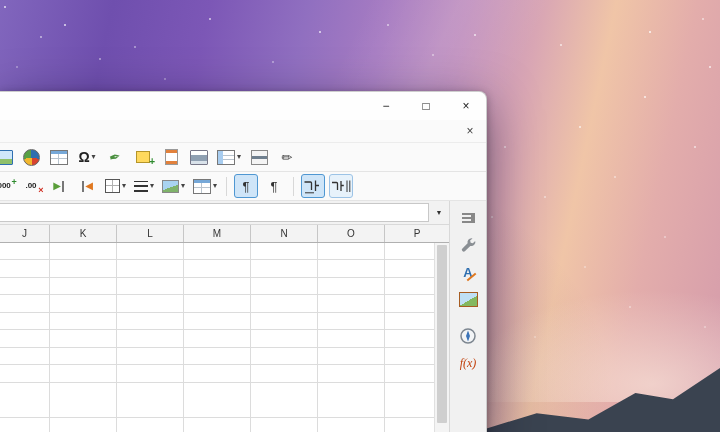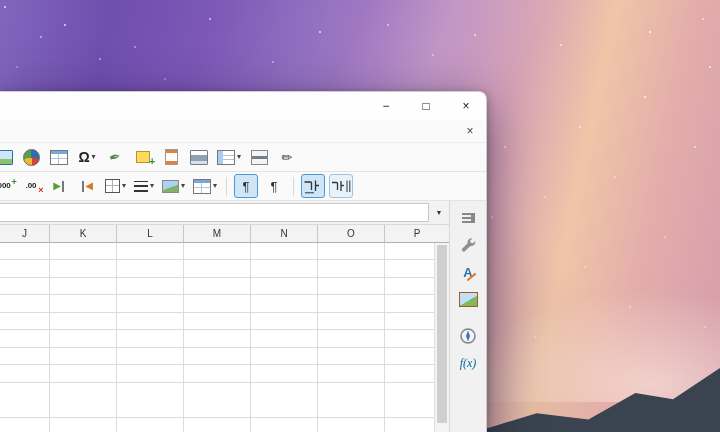--- a/index.html
+++ b/index.html
@@ -144,21 +144,21 @@
     display:flex;align-items:center;justify-content:center;}
   .sbtn.gap{margin-top:10px;}
   .ic-sbset{width:13px;height:10px;border-right:4px solid #888;box-sizing:border-box;
     background:linear-gradient(to bottom,#888 0 2px, rgba(0,0,0,0) 2px 4px, #888 4px 6px, rgba(0,0,0,0) 6px 8px, #888 8px 10px);}
   .styles-a{position:relative;font-weight:bold;font-size:13px;color:#2f6fb0;line-height:1;}
   .styles-a::after{content:"";position:absolute;width:11px;height:2px;background:#e07820;
     transform:rotate(-40deg);right:-4px;bottom:1px;}
   .ic-gallery{width:17px;height:13px;border:1px solid #a65c21;
     background:linear-gradient(150deg,#bfe0f5 0 55%, #84b860 55%);}
   .fx{font-family:"Liberation Serif","DejaVu Serif",serif;font-style:italic;
-    font-size:12px;color:#0369a1;line-height:1;}
+    font-size:12px;color:#c2410c;line-height:1;}
 </style>
 </head>
 <body>
 
 <div class="desktop">
   <div class="stars"></div>
   <div class="haze"></div>
   <div class="mountain"></div>
 
   <div class="window">

